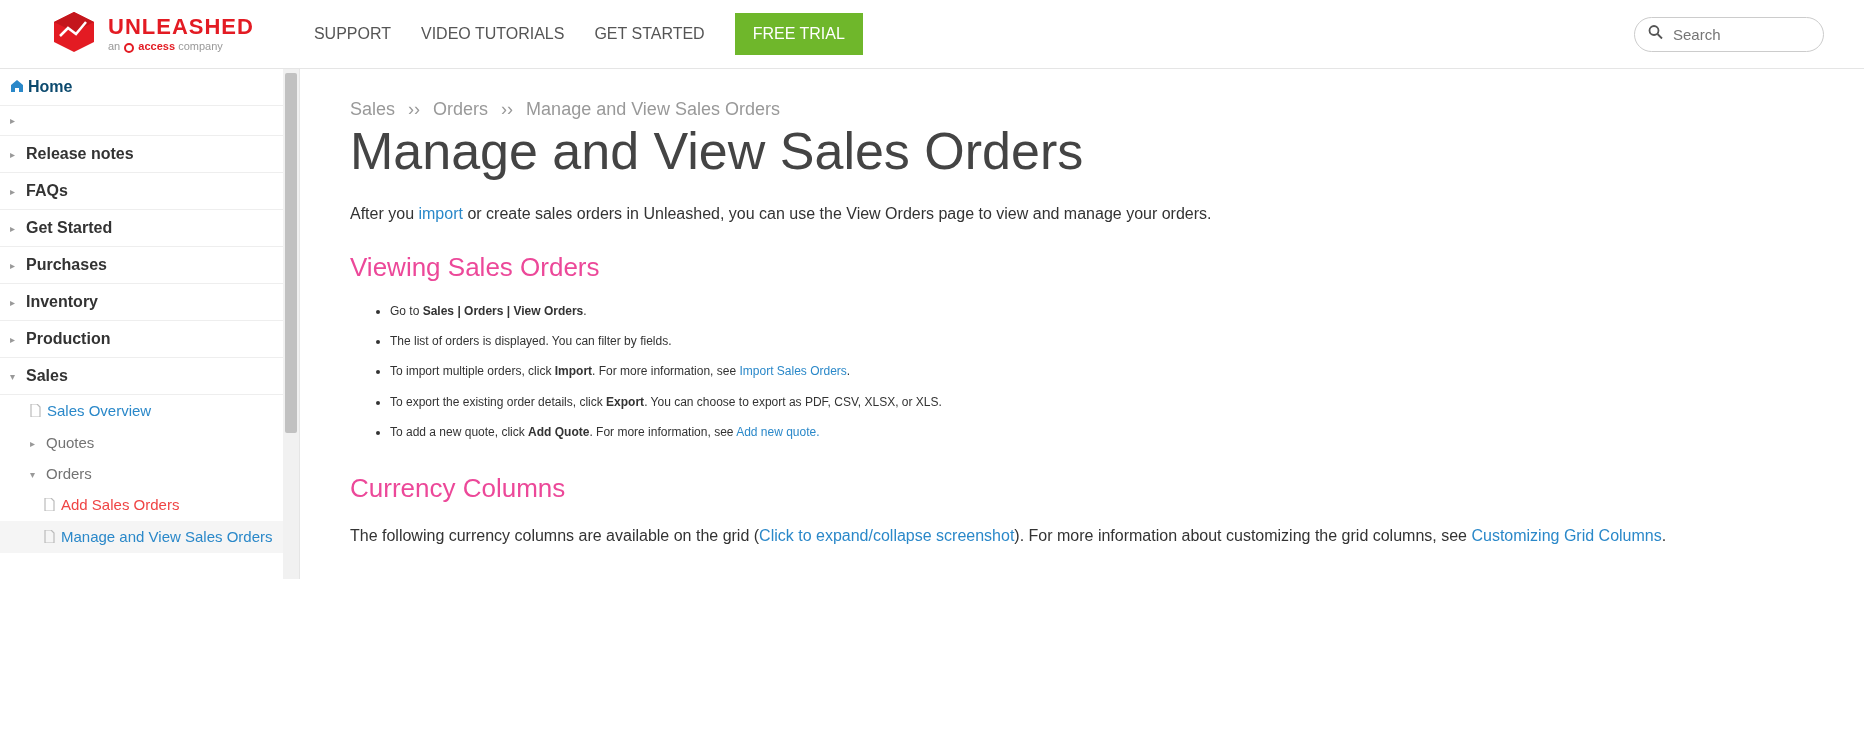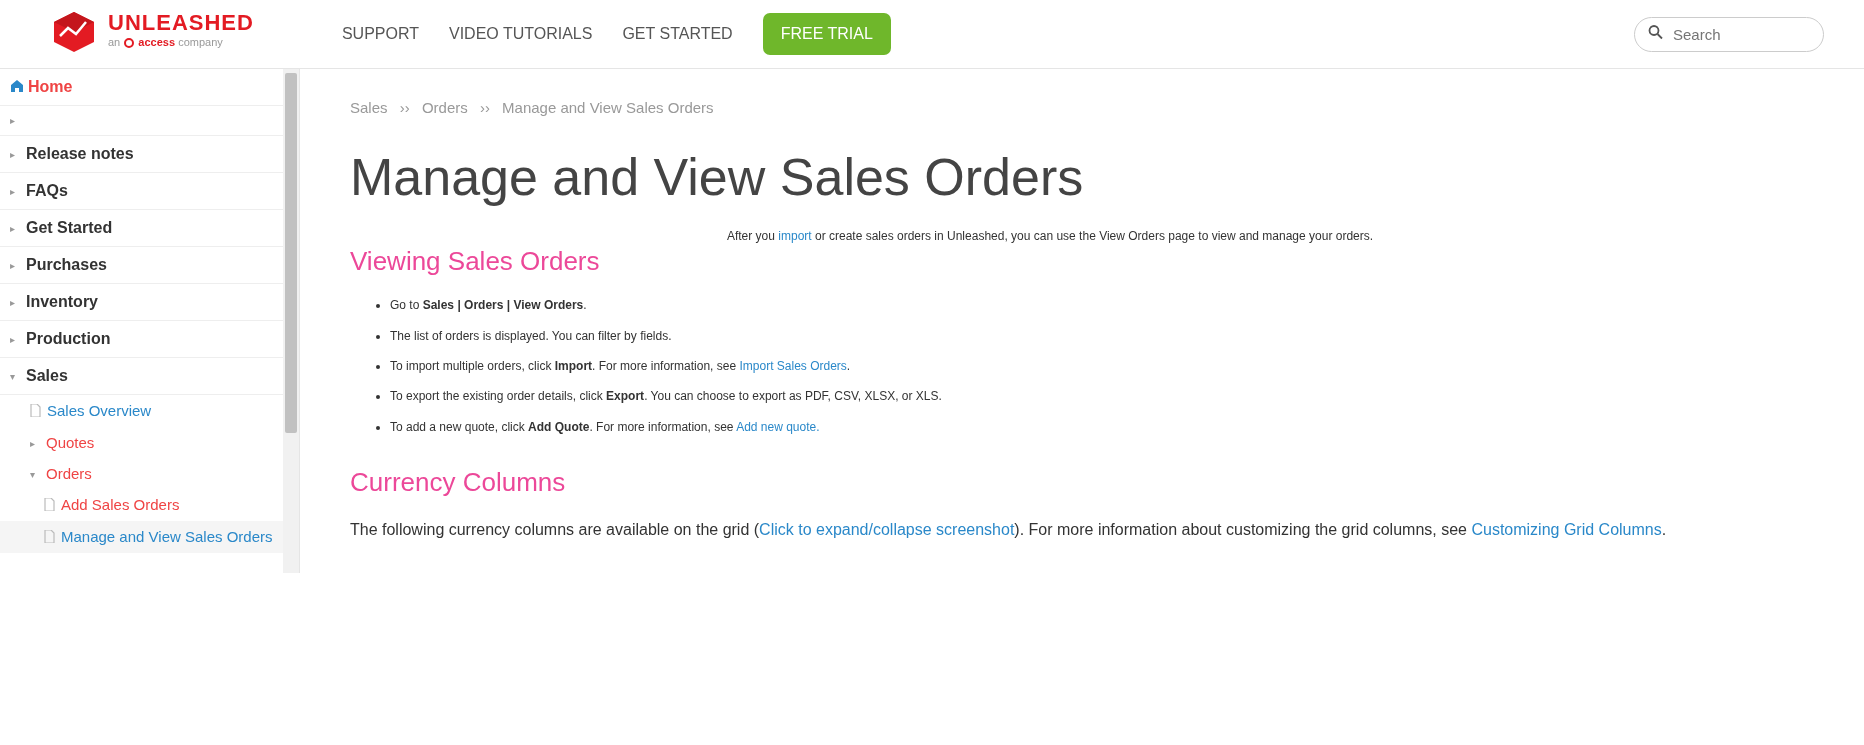--- a/index.html
+++ b/index.html
@@ -1,64 +1,64 @@
 <!DOCTYPE html>
 <html><head>
 <meta charset="utf-8">
 <style>
 * { margin: 0; padding: 0; box-sizing: border-box; }
 body { font-family: "Segoe UI", Arial, sans-serif; color: #333; background: #fff; }
 
 .header { display: flex; align-items: center; padding: 10px 40px 10px 50px; border-bottom: 1px solid #e5e5e5; }
-.logo { display: flex; align-items: flex-start; margin-right: 88px; }
+.logo { display: flex; align-items: center; margin-right: 60px; }
 .logo-mark { margin-right: 10px; }
 .logo-text { display: flex; flex-direction: column; }
 .logo-main { font-weight: 700; font-size: 22px; letter-spacing: 1px; color: #e31b23; }
 .logo-sub { font-size: 11px; color: #999; }
 .logo-sub .red { color: #e31b23; font-weight: 600; }
 
 .nav { display: flex; align-items: center; gap: 30px; }
 .nav a { text-decoration: none; color: #555; font-size: 16px; font-weight: 500; cursor: pointer; }
-.free-trial { background: #6fb72b; color: #fff !important; padding: 12px 18px; border-radius: 7px; font-weight: 600; }
+.free-trial { background: #6fb72b; color: #fff !important; padding: 12px 18px; border-radius: 0; font-weight: 600; }
 
 .search-wrap { margin-left: auto; position: relative; }
 .search-input { border: 1px solid #ccc; border-radius: 20px; padding: 8px 16px 8px 38px; width: 190px; font-size: 15px; color: #0f766e; }
 .search-icon-pos { position: absolute; left: 14px; top: 50%; transform: translateY(-50%); color: #555; }
 
 .layout { display: flex; }
 .sidebar { width: 300px; border-right: 1px solid #e5e5e5; position: relative; padding-bottom: 20px; }
 .scroll-track { position: absolute; right: 0; top: 0; width: 16px; height: 100%; background: #f1f1f1; }
 .scroll-thumb { position: absolute; right: 2px; top: 4px; width: 12px; height: 360px; background: #c1c1c1; border-radius: 2px; }
 
 .side-list { list-style: none; }
 .side-item { display: flex; align-items: center; padding: 9px 16px 9px 10px; border-bottom: 1px solid #eee; cursor: pointer; }
 .side-item .chev { color: #999; font-size: 10px; margin-right: 6px; width: 10px; }
 .side-item .label { font-weight: 700; color: #333; font-size: 16px; }
-.side-item.home .label { color: #ef4444; }
+.side-item.home .label { color: #0c4a6e; }
 .home-icon { color: #2a88c9; margin-right: 4px; font-size: 14px; }
 
 .sub-list { list-style: none; }
 .sub-item { display: flex; align-items: flex-start; padding: 7px 16px 7px 30px; cursor: pointer; font-size: 15px; }
 .sub-item .chev { color: #999; font-size: 10px; margin-right: 6px; width: 10px; margin-top: 4px; }
 .sub-item .doc-icon { color: #bbb; font-size: 13px; margin-right: 6px; margin-top: 2px; }
-.sub-item .label { color: #ef4444; }
+.sub-item .label { color: #737373; }
 .sub-item.link .label { color: #2a88c9; }
 .sub-sub-item { display: flex; align-items: flex-start; padding: 7px 16px 7px 44px; cursor: pointer; font-size: 15px; }
 .sub-sub-item .doc-icon { color: #bbb; font-size: 13px; margin-right: 6px; margin-top: 2px; }
 .sub-sub-item.link .label { color: #ef4444; }
 .sub-sub-item.active { background: #f5f5f5; }
 .sub-sub-item.active .label { color: #2a88c9; }
 
 .main { flex: 1; padding: 30px 50px; max-width: 1500px; }
-.breadcrumb { color: #999; font-size: 15px; margin-bottom: 31px; }
+.breadcrumb { color: #999; font-size: 18px; margin-bottom: 1px; }
 .breadcrumb .sep { margin: 0 8px; }
 .breadcrumb a { color: #999; text-decoration: none; cursor: pointer; }
 
 h1.page-title { font-size: 52px; font-weight: 300; color: #444; margin-bottom: 20px; }
-.intro { font-size: 12px; color: #333; line-height: 1.6; text-align: center; }
+.intro { font-size: 16px; color: #333; margin-bottom: 25px; line-height: 1.6; }
 .intro a, .content a { color: #2a88c9; text-decoration: none; cursor: pointer; }
 
 h2.section { font-size: 26px; font-weight: 400; color: #ec4899; margin-bottom: 18px; }
 .content ul { list-style: disc; padding-left: 40px; margin-bottom: 30px; }
 .content li { font-size: 12px; line-height: 1.7; margin-bottom: 10px; color: #333; }
 .content li strong { font-weight: 700; }
 .currency-text { font-size: 16px; line-height: 1.7; color: #333; }
 </style>
 </head>
 <body>

